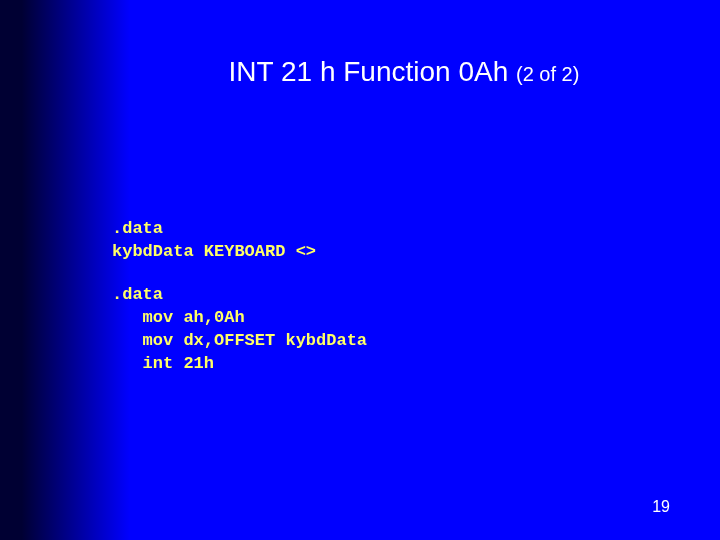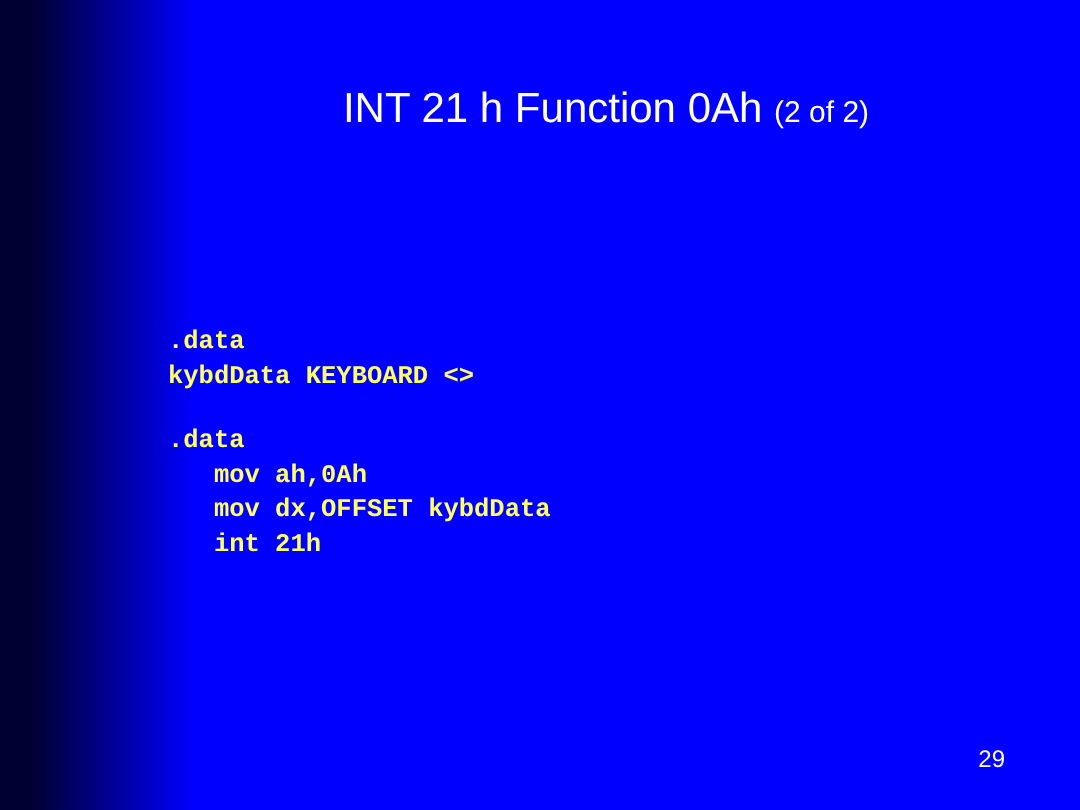--- a/index.html
+++ b/index.html
@@ -77,15 +77,15 @@
 
   <div class="code-block code1">.data
 kybdData KEYBOARD &lt;&gt;</div>
 
   <div class="code-block code2">.data
    mov ah,0Ah
    mov dx,OFFSET kybdData
    int 21h</div>
 
 
-  <div class="page-num">29</div>
+  <div class="page-num">19</div>
 
 </div>
 
 </body></html>

